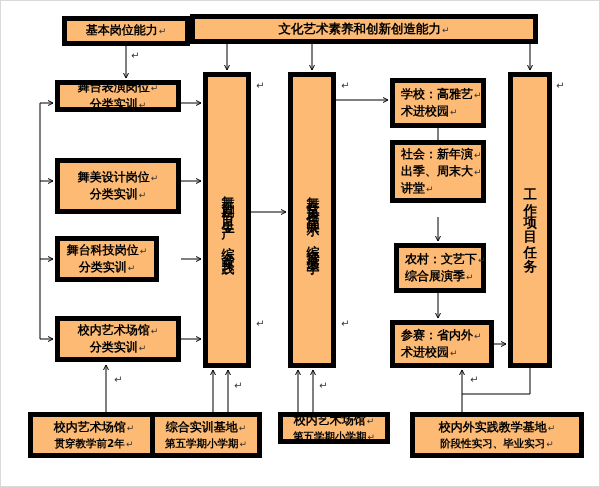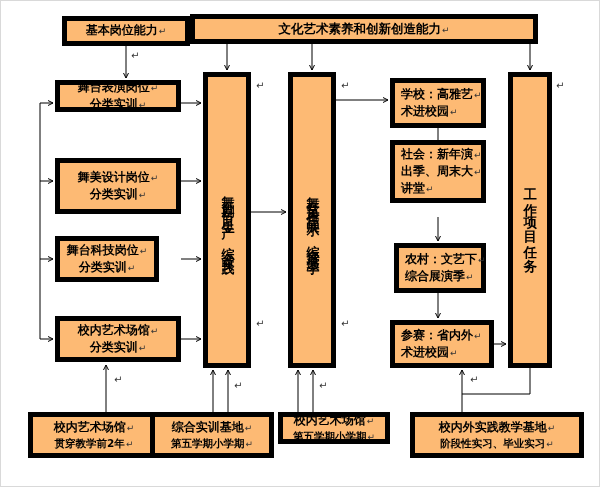--- a/index.html
+++ b/index.html
@@ -111,21 +111,21 @@
   </div>
 
   <div class="box vbox" style="left:508px;top:72px;width:44px;height:296px">
     <span class="vseg" style="letter-spacing:14px;font-size:13.5px">工作项目任务</span>
   </div>
 
   <div class="box" style="left:28px;top:412px;width:132px;height:46px">
     <div class="line"><span>校内艺术场馆</span><span class="rm">↵</span></div>
     <div class="line small"><span>贯穿教学前2年</span><span class="rm">↵</span></div>
   </div>
-  <div class="box" style="left:150px;top:412px;width:124px;height:46px">
+  <div class="box" style="left:150px;top:412px;width:112px;height:46px">
     <div class="line"><span>综合实训基地</span><span class="rm">↵</span></div>
     <div class="line small"><span>第五学期小学期</span><span class="rm">↵</span></div>
   </div>
   <div class="box" style="left:278px;top:412px;width:112px;height:32px">
     <div class="line"><span>校内艺术场馆</span><span class="rm">↵</span></div>
     <div class="line small"><span>第五学期小学期</span><span class="rm">↵</span></div>
   </div>
   <div class="box" style="left:410px;top:412px;width:174px;height:46px">
     <div class="line"><span>校内外实践教学基地</span><span class="rm">↵</span></div>
     <div class="line small"><span>阶段性实习、毕业实习</span><span class="rm">↵</span></div>

